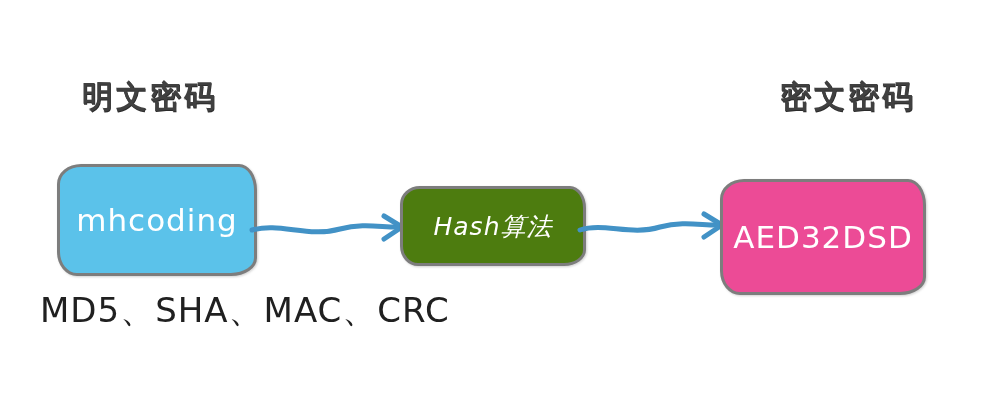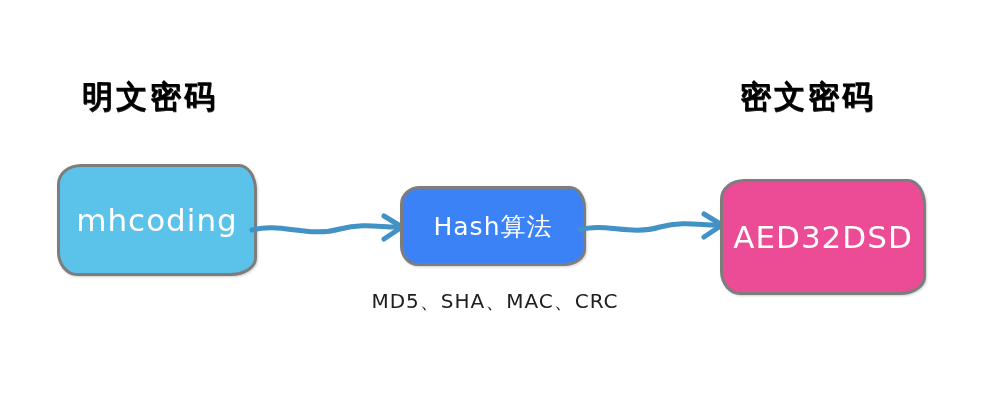--- a/index.html
+++ b/index.html
@@ -18,26 +18,26 @@
     overflow: hidden;
   }
 
   
   .heading {
     position: absolute;
     font-family: "DejaVu Sans", sans-serif;
     font-weight: bold;
     font-size: 31px;
     letter-spacing: 3px;
-    color: #000000;
+    color: #404040;
     white-space: nowrap;
     text-shadow: 0.5px 0.5px 0 #2a2a2a;
   }
   #heading-plain { left: 82px;  top: 76px; }
-  #heading-cipher { left: 740px; top: 76px; }
+  #heading-cipher { left: 780px; top: 76px; }
 
   
   .node {
     position: absolute;
     display: flex;
     align-items: center;
     justify-content: center;
     box-sizing: border-box;
     border: 3px solid #7d7d7d;
     color: #ffffff;
@@ -52,23 +52,24 @@
 
   #node-plain {
     left: 57px;  top: 164px;
     width: 200px; height: 112px;
     background: #5bc2ea;
     border-radius: 24px 18px 26px 20px / 20px 26px 18px 24px;
   }
   #node-hash {
     left: 400px; top: 186px;
     width: 186px; height: 80px;
-    background: #3b82f6;
+    background: #4d7c0f;
     font-size: 25px;
     border-radius: 20px 16px 22px 18px / 18px 22px 16px 20px;
+    font-style: italic;
   }
   #node-cipher {
     left: 720px; top: 167px;
     width: 206px; height: 116px;
     background: #ec4b96;
     border-radius: 24px 18px 26px 20px / 20px 26px 18px 24px;
     margin-top: 12px;
   }
 
   
@@ -79,25 +80,25 @@
     overflow: visible;
   }
   #connector-1 { left: 250px; width: 160px; }
   #connector-2 { left: 578px; width: 152px; }
 
   
   #caption-algorithms {
     position: absolute;
     left: 0; right: 0;
     top: 288px;
-    text-align: center;
     font-family: "DejaVu Sans", sans-serif;
-    font-size: 20px;
+    font-size: 34px;
     letter-spacing: 1px;
     color: #202020;
+    padding-left: 40px;
   }
 </style>
 </head>
 <body>
 
 <div id="canvas">
 
   <div class="heading" id="heading-plain">明文密码</div>
 
   <div class="heading" id="heading-cipher">密文密码</div>

